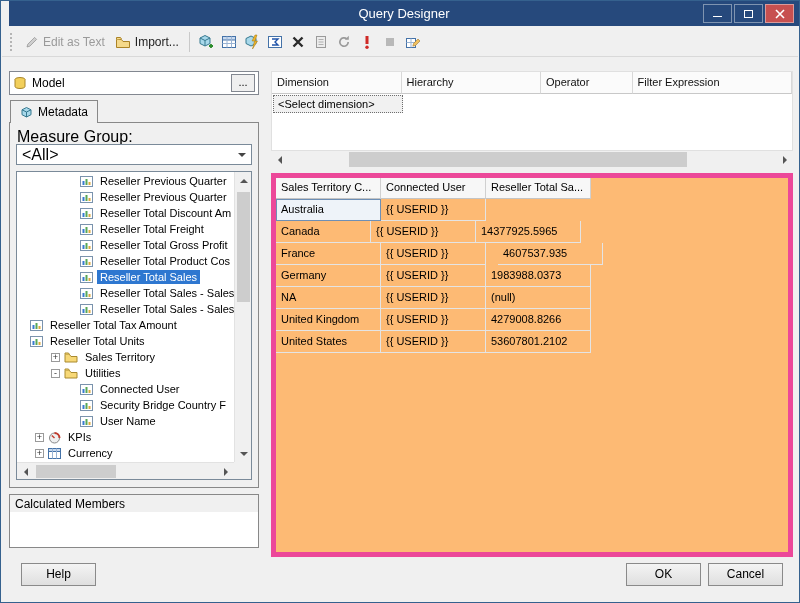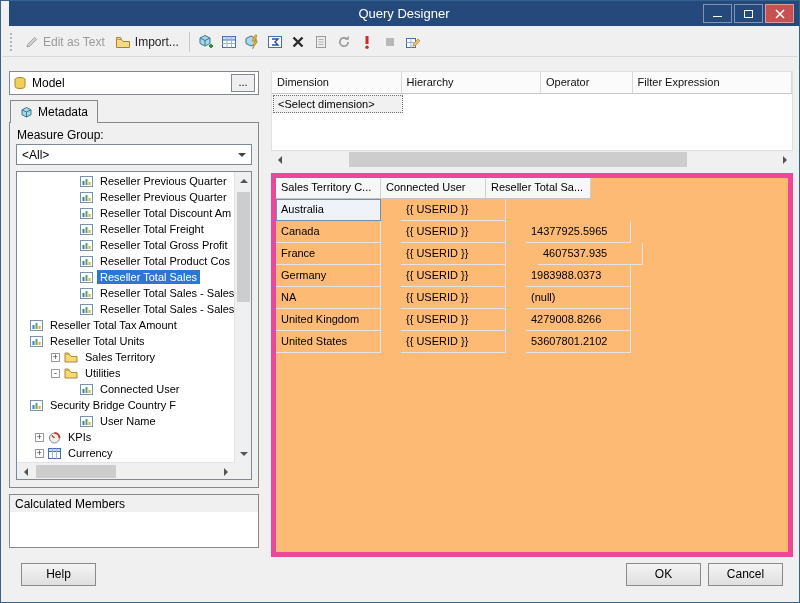--- a/index.html
+++ b/index.html
@@ -24,22 +24,22 @@
   .tsep { width:1px; height:20px; background:#c9c9c9; margin:0 5px; }
   .ticon { display:flex; align-items:center; }
 
   
   .model-box { position:absolute; left:8px; top:70px; width:250px; height:24px; background:#fff; border:1px solid #828790; display:flex; align-items:center; padding:0 3px; font-size:12px; gap:5px; }
   .model-box .lbl { flex:1; }
   .dots-btn { width:24px; height:18px; border:1px solid #828790; background:#efefef; font-size:11px; text-align:center; line-height:15px; cursor:pointer; }
 
   .tab { position:absolute; left:9px; top:99px; height:23px; padding:0 9px; background:#f0f0f0; border:1px solid #888; border-bottom:none; display:flex; align-items:center; gap:5px; font-size:12px; z-index:2; cursor:pointer; }
   .metadata-panel { position:absolute; left:8px; top:121px; width:250px; height:366px; background:#f0f0f0; border:1px solid #888; z-index:1; }
-  .mg-label { position:absolute; left:7px; top:5px; font-size:12px; }
-  .combo { position:absolute; left:6px; top:21px; right:6px; height:21px; background:#fff; border:1px solid #7a8a99; display:flex; align-items:center; padding-left:5px; font-size:12px; cursor:pointer; }
+  .mg-label { position:absolute; left:7px; top:5px; font-size:16px; }
+  .combo { position:absolute; left:6px; top:21px; right:6px; height:21px; background:#fff; border:1px solid #7a8a99; display:flex; align-items:center; padding-left:5px; font-size:16px; cursor:pointer; }
   .combo-arrow { margin-left:auto; width:18px; height:100%; display:flex; align-items:center; justify-content:center; }
   .combo-arrow::after { content:''; width:0; height:0; border:4px solid transparent; border-top-color:#444; margin-top:4px; }
 
   .tree-wrap { position:absolute; left:6px; right:6px; top:48px; bottom:7px; background:#fff; border:1px solid #7a8a99; }
   .tree-view { position:absolute; left:0; top:0; right:17px; bottom:17px; overflow:hidden; padding-top:1px; }
   .tree-row { height:16px; display:flex; align-items:center; font-size:11px; white-space:nowrap; cursor:pointer; }
   .expander { width:9px; height:9px; flex:none; border:1px solid #9a9a9a; background:#fff; font-size:9px; line-height:7px; text-align:center; margin-right:4px; color:#333; }
   .expander.empty { border:none; background:transparent; }
   .tree-icon { flex:none; margin-right:4px; display:flex; align-items:center; }
   .tree-label { padding:1px 3px; }
@@ -68,21 +68,21 @@
   .fg-hcell { border-right:1px solid #d8d8d8; border-bottom:1px solid #c8c8c8; font-size:11px; padding:4px 5px; color:#111; background:#fbfbfb; cursor:pointer; white-space:nowrap; overflow:hidden; }
   .fg-row { display:flex; height:20px; }
   .fg-placeholder { width:130px; margin:1px; border:1px dotted #6e6e6e; background:#f1f1f1; font-size:11px; padding:2px 4px; cursor:pointer; white-space:nowrap; }
 
   .fscroll { position:absolute; left:0; top:80px; width:522px; height:17px; background:#f0f0f0; }
   .fscroll .sb-thumb { top:1px; height:15px; }
 
   .results-box { position:absolute; left:0; top:102px; width:522px; height:384px; background:#fdba74; border:5px solid #ec4899; }
   .rg-header { display:flex; height:21px; }
   .rg-hcell { border-right:1px solid #d0d0d0; border-bottom:1px solid #c4c4c4; font-size:11px; padding:3px 5px; background:#f7f7f7; cursor:pointer; white-space:nowrap; overflow:hidden; }
-  .rg-row { display:flex; height:22px;gap:20px; }
+  .rg-row { display:flex; height:22px; }
   .rg-cell { border-right:1px solid #e4e4e4; border-bottom:1px solid #e4e4e4; font-size:11px; padding:4px 5px; white-space:nowrap; overflow:hidden; cursor:default; }
   .rg-cell.focused { background:#eef3f9; border:1px solid #6e8fb5; padding:3px 4px; }
 
   
   .btn { position:absolute; top:562px; width:75px; height:23px; background:linear-gradient(#f4f4f4,#dfdfdf); border:1px solid #8a8a8a; font-size:12px; text-align:center; line-height:21px; cursor:pointer; }
   .btn.help { left:20px; }
   .btn.ok { left:625px; }
   .btn.cancel { left:707px; }
 </style>
 </head>
@@ -373,21 +373,21 @@
             <span class="tree-icon">
               <svg width="13" height="13">
                 <rect x="0.5" y="1.5" width="12" height="10" fill="#fff" stroke="#7a93ad"></rect>
                 <rect x="2.5" y="6" width="2" height="4" fill="#3a7bd0"></rect>
                 <rect x="5.5" y="4" width="2" height="6" fill="#58a758"></rect>
                 <rect x="8.5" y="7" width="2" height="3" fill="#e0a93c"></rect>
               </svg>
             </span>
             <span class="tree-label">Connected User</span>
           </div>
-          <div class="tree-row" style="">
+          <div class="tree-row" style="padding-left: 50px;">
             <span class="expander empty"></span>
             <span class="tree-icon">
               <svg width="13" height="13">
                 <rect x="0.5" y="1.5" width="12" height="10" fill="#fff" stroke="#7a93ad"></rect>
                 <rect x="2.5" y="6" width="2" height="4" fill="#3a7bd0"></rect>
                 <rect x="5.5" y="4" width="2" height="6" fill="#58a758"></rect>
                 <rect x="8.5" y="7" width="2" height="3" fill="#e0a93c"></rect>
               </svg>
             </span>
             <span class="tree-label">Security Bridge Country F</span>
@@ -481,21 +481,21 @@
           <div class="rg-hcell" style="width: 105px;">Sales Territory C...</div>
           <div class="rg-hcell" style="width: 105px;">Connected User</div>
           <div class="rg-hcell" style="width: 105px;">Reseller Total Sa...</div>
         </div>
       <div id="rg-body">
           <div class="rg-row">
             <div class="rg-cell focused" style="width: 105px;">Australia</div>
             <div class="rg-cell" style="width: 105px;">{{ USERID }}</div>
           </div>
           <div class="rg-row">
-            <div class="rg-cell" style="width: 105px;">Canada</div>
+            <div class="rg-cell" style="width: 95px;">Canada</div>
             <div class="rg-cell" style="width: 105px;">{{ USERID }}</div>
             <div class="rg-cell" style="width: 105px;">14377925.5965</div>
           </div>
           <div class="rg-row">
             <div class="rg-cell" style="width: 105px;">France</div>
             <div class="rg-cell" style="width: 105px;">{{ USERID }}</div>
             <div class="rg-cell" style="width: 105px; margin-left: 12px;">4607537.935</div>
           </div>
           <div class="rg-row">
             <div class="rg-cell" style="width: 105px;">Germany</div>

